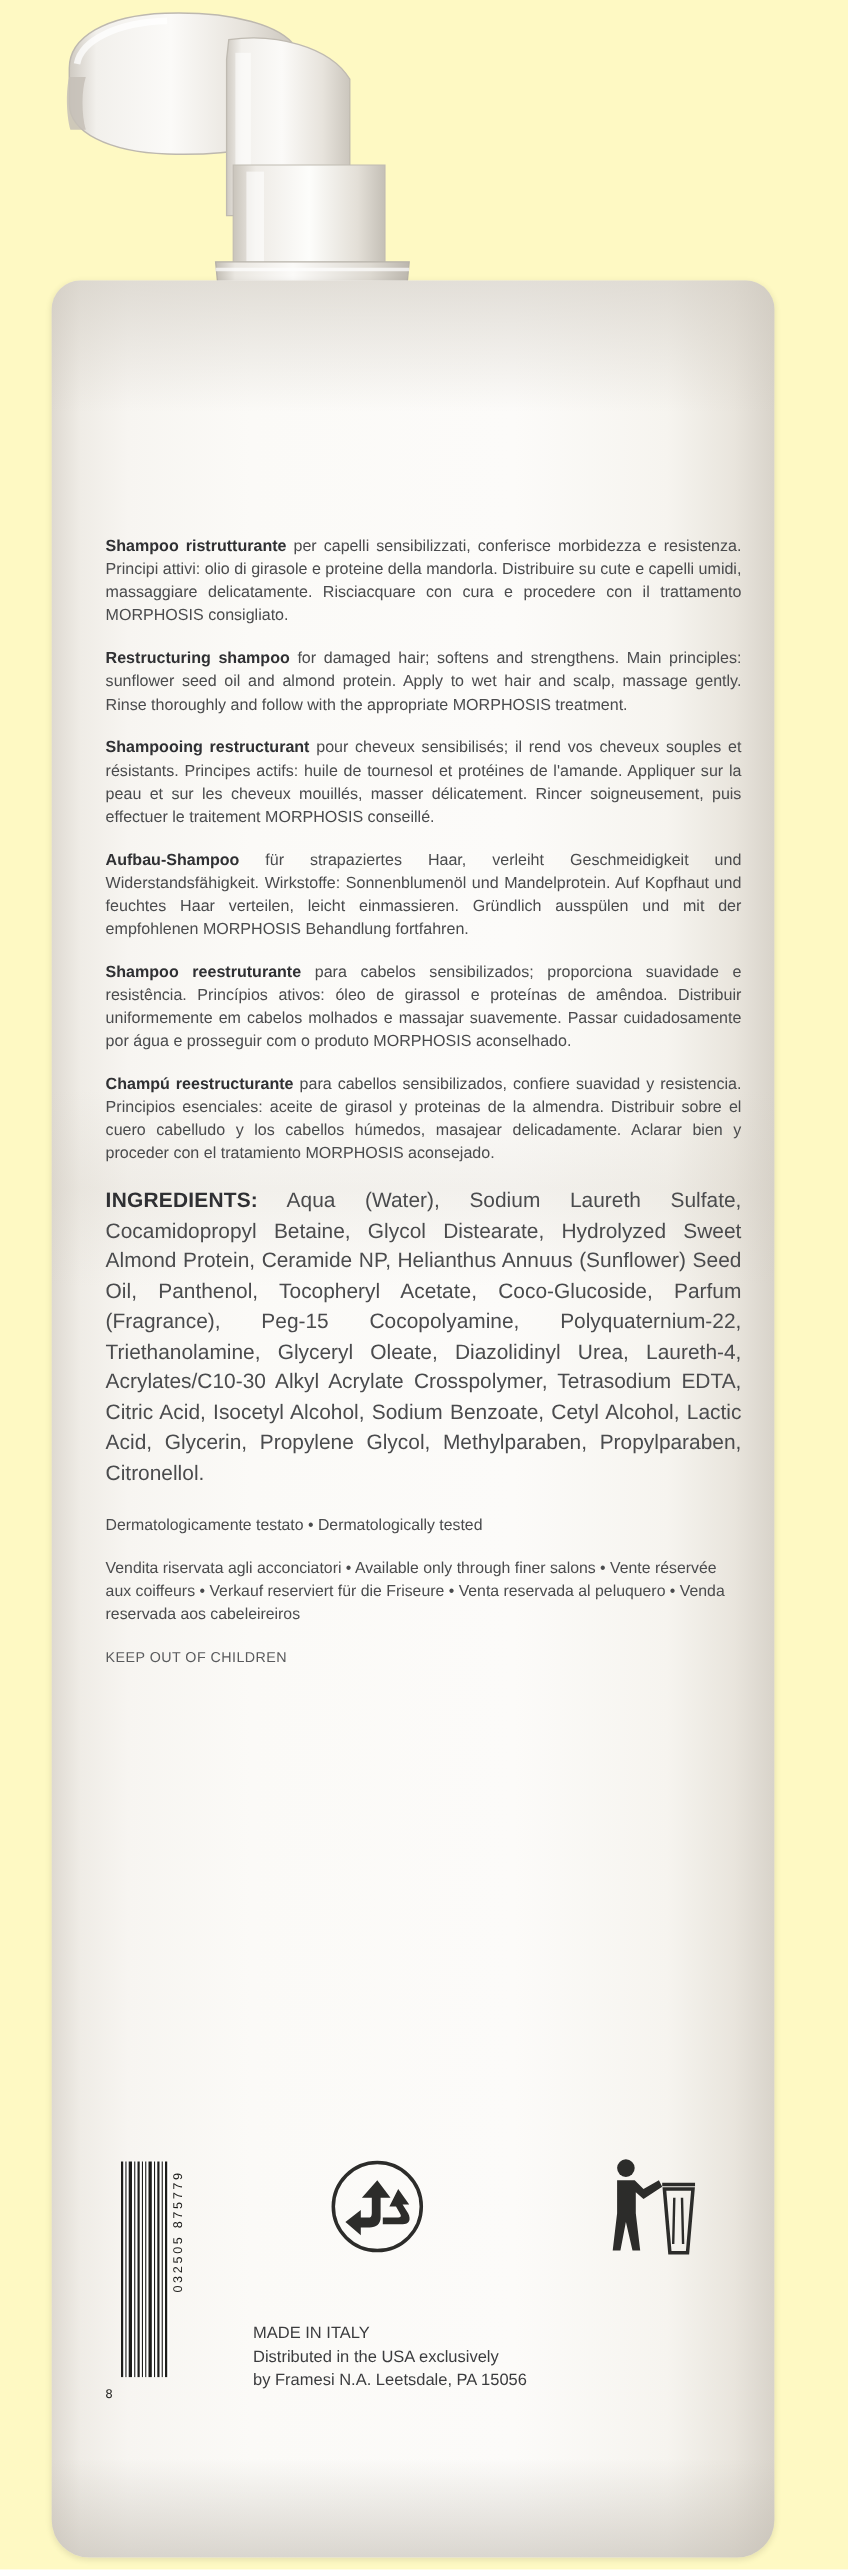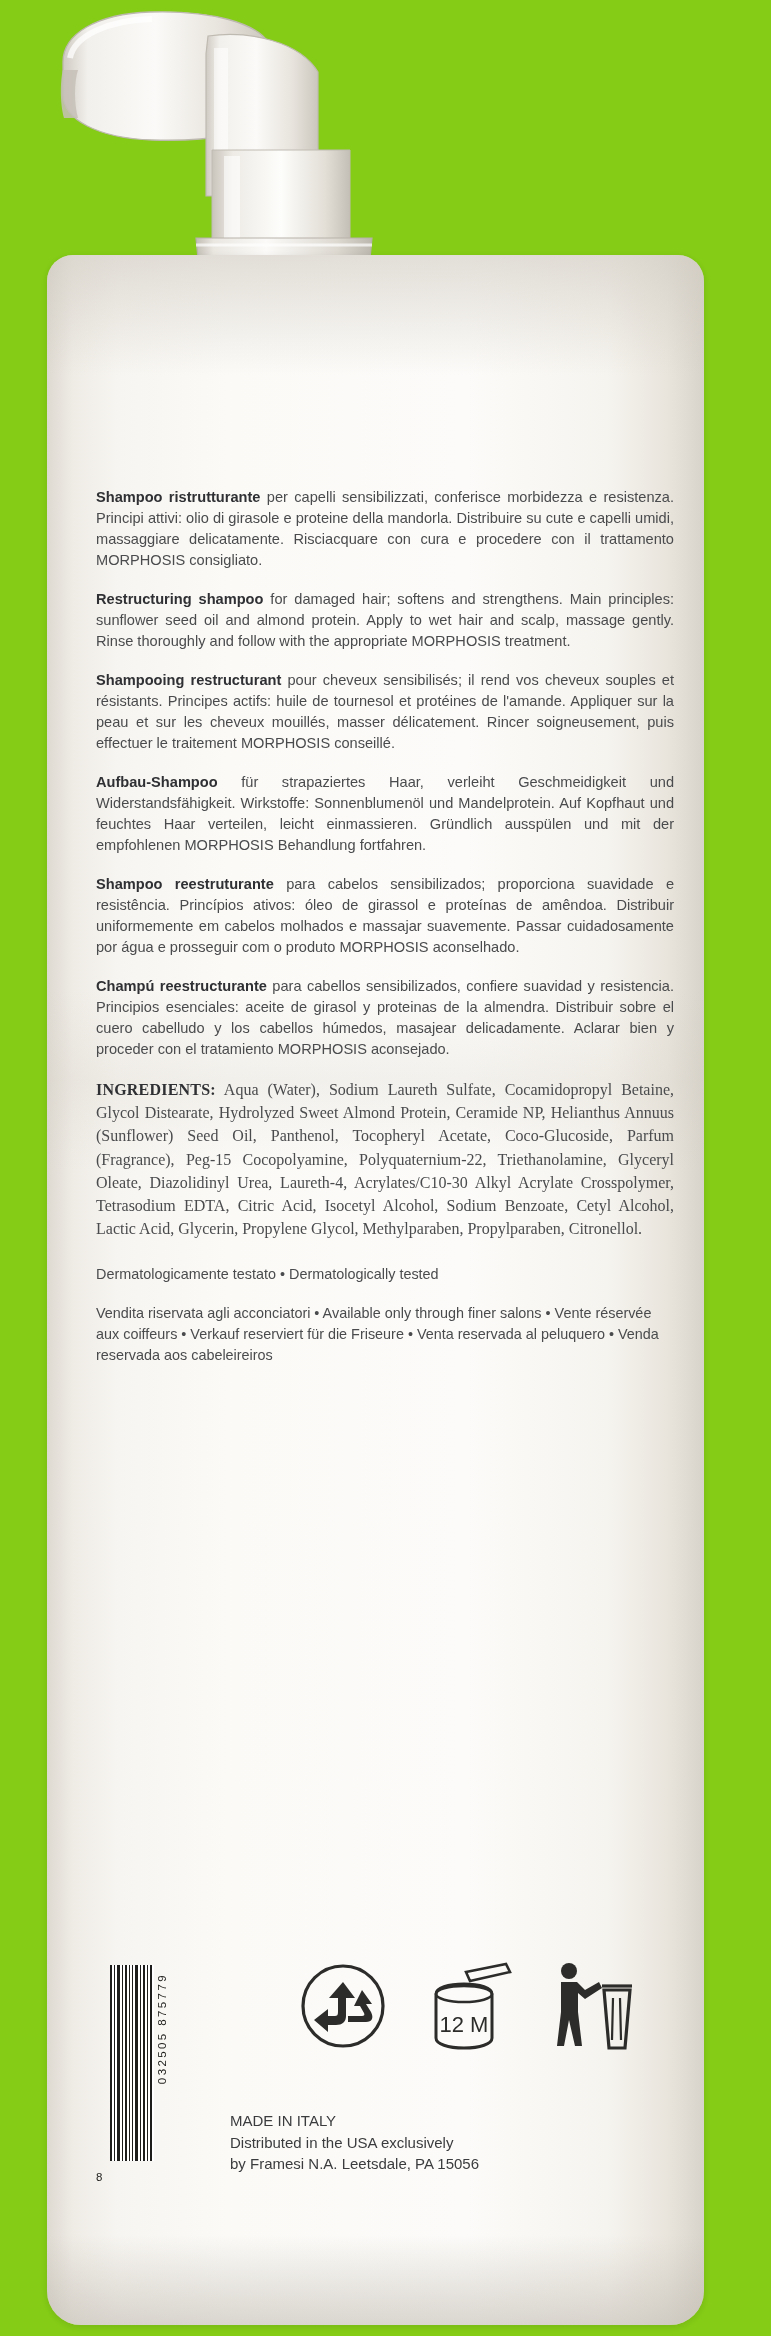--- a/index.html
+++ b/index.html
@@ -13,21 +13,21 @@
     font-family: "Liberation Sans", sans-serif;
     position: relative;
     overflow: hidden;
   }
 
   #stage {
     position: absolute;
     left: 0; top: 0;
     width: 771px;
     height: 2336px;
-    background: #84cc16;
+    background: #fef9c3;
   }
 
   
   .pump-wrap {
     position: absolute;
     left: 0; top: 0;
     width: 771px;
     height: 420px;
   }
 
@@ -87,24 +87,23 @@
     color: #2f3033;
     font-weight: bold;
   }
   .ing-title {
     color: #2f3033;
     font-weight: bold;
     letter-spacing: 0.2px;
   }
   .ingredients {
     margin: 6px 0 24px 0;
-    font-size: 16px;
+    font-size: 19px;
     line-height: 1.45;
     text-align: justify;
-    font-family: Liberation Serif, serif;
   }
   .note {
     margin: 0 0 18px 0;
     text-align: left;
     font-size: 14.4px;
     color: #4a4b4d;
   }
   .note-sales {
     margin: 0 0 20px 0;
     text-align: left;
@@ -298,20 +297,21 @@
 
     <p class="ingredients">
       <span class="ing-title">INGREDIENTS:</span>
       <span>Aqua (Water), Sodium Laureth Sulfate, Cocamidopropyl Betaine, Glycol Distearate, Hydrolyzed Sweet Almond Protein, Ceramide NP, Helianthus Annuus (Sunflower) Seed Oil, Panthenol, Tocopheryl Acetate, Coco-Glucoside, Parfum (Fragrance), Peg-15 Cocopolyamine, Polyquaternium-22, Triethanolamine, Glyceryl Oleate, Diazolidinyl Urea, Laureth-4, Acrylates/C10-30 Alkyl Acrylate Crosspolymer, Tetrasodium EDTA, Citric Acid, Isocetyl Alcohol, Sodium Benzoate, Cetyl Alcohol, Lactic Acid, Glycerin, Propylene Glycol, Methylparaben, Propylparaben, Citronellol.</span>
     </p>
 
     <p class="note">Dermatologicamente testato • Dermatologically tested</p>
 
     <p class="note-sales">Vendita riservata agli acconciatori • Available only through finer salons • Vente réservée aux coiffeurs • Verkauf reserviert für die Friseure • Venta reservada al peluquero • Venda reservada aos cabeleireiros</p>
 
+    <p class="keep-out">KEEP OUT OF CHILDREN</p>
   </div>
 
   <div class="barcode-block">
     <div class="barcode-bars">
       <i style="left:0px;width:2px"></i>
       <i style="left:4px;width:1px"></i>
       <i style="left:7px;width:3px"></i>
       <i style="left:12px;width:1px"></i>
       <i style="left:15px;width:2px"></i>
       <i style="left:19px;width:1px"></i>
@@ -329,30 +329,20 @@
   <div class="symbols">
 
     <div class="sym sym-recycle">
       <svg width="86" height="92" viewBox="0 0 86 92" xmlns="http://www.w3.org/2000/svg">
         <circle cx="43" cy="46" r="40" fill="none" stroke="#2c2c2a" stroke-width="3.2"></circle>
         <path d="M43,22 L55,38 L46,38 L46,56 C46,62 42,65 36,65 L28,65 L28,72 L14,60 L28,49 L28,56 L35,56 C37,56 38,55 38,52 L38,38 L29,38 Z" fill="#2c2c2a"></path>
         <path d="M48,62 L66,62 C72,62 74,58 71,52 L66,44 L72,44 L62,30 L54,46 L60,46 L64,53 C65,55 64,56 62,56 L48,56 Z" fill="#2c2c2a"></path>
       </svg>
     </div>
 
-    <div class="sym sym-pao">
-      <svg width="92" height="96" viewBox="0 0 92 96" xmlns="http://www.w3.org/2000/svg">
-
-        <path d="M46,12 L86,4 L90,12 L50,21 Z" fill="none" stroke="#2c2c2a" stroke-width="2.6"></path>
-
-        <path d="M16,34 C16,28 28,24 44,24 C60,24 72,28 72,34 L72,78 C72,84 60,88 44,88 C28,88 16,84 16,78 Z" fill="none" stroke="#2c2c2a" stroke-width="3"></path>
-        <ellipse cx="44" cy="34" rx="28" ry="8" fill="none" stroke="#2c2c2a" stroke-width="2.6"></ellipse>
-        <text x="44" y="72" font-family="Liberation Sans, sans-serif" font-size="22" fill="#2c2c2a" text-anchor="middle">12 M</text>
-      </svg>
-    </div>
 
     <div class="sym sym-bin">
       <svg width="80" height="96" viewBox="0 0 80 96" xmlns="http://www.w3.org/2000/svg">
 
         <circle cx="17" cy="11" r="8" fill="#2c2c2a"></circle>
         <path d="M9,22 L25,22 L33,30 L47,22 L50,28 L33,39 L26,33 L26,52 L30,86 L23,86 L17,60 L12,86 L5,86 L9,52 Z" fill="#2c2c2a"></path>
 
         <path d="M52,30 L78,30 L73,88 L57,88 Z" fill="none" stroke="#2c2c2a" stroke-width="3.2"></path>
         <path d="M50,26 L80,26" stroke="#2c2c2a" stroke-width="3.2"></path>
         <path d="M61,38 L60,80 M68,38 L69,80" stroke="#2c2c2a" stroke-width="2.2"></path>

